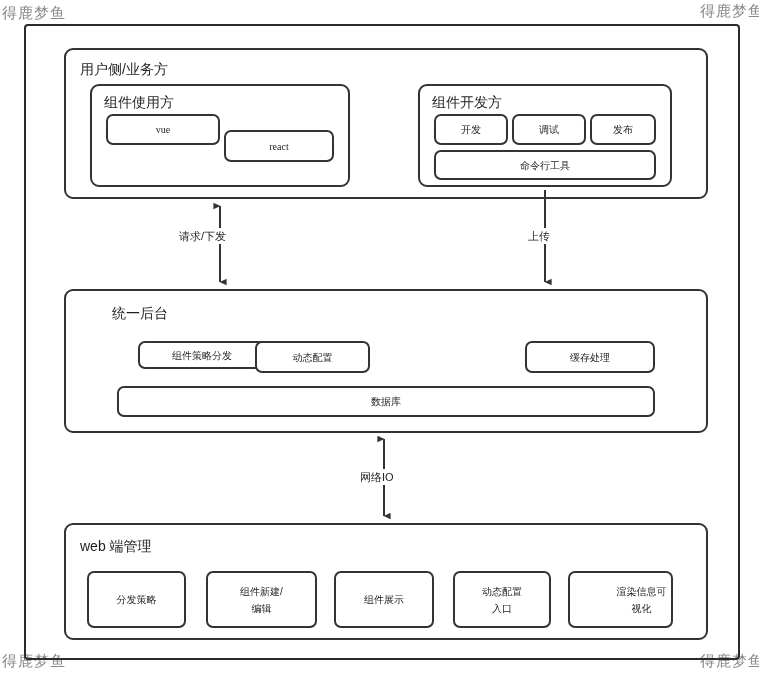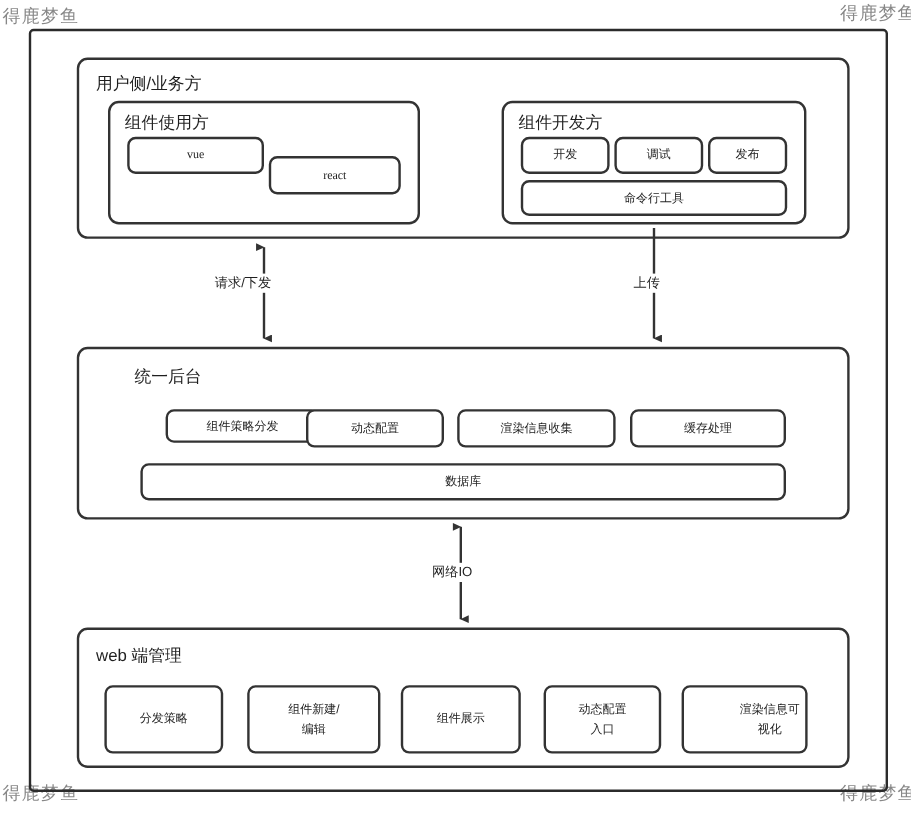--- a/index.html
+++ b/index.html
@@ -151,21 +151,20 @@
 
   <div class="arrow-label" style="left:176px; top:228px;">请求/下发</div>
   <div class="arrow-label" style="left:525px; top:228px;">上传</div>
   <div class="arrow-label" style="left:357px; top:469px;">网络IO</div>
 
   <div class="box" style="left:64px; top:289px; width:644px; height:144px;"></div>
   <div class="section-title" style="left:112px; top:305px;">统一后台</div>
 
   <div class="leaf" style="left:117px; top:341px; width:128px; height:28px;margin-left:21px;">组件策略分发</div>
   <div class="leaf" style="left:255px; top:341px; width:115px; height:32px;">动态配置</div>
-  <div class="leaf" style="left:381px; top:341px; width:132px; height:32px;">渲染信息收集</div>
   <div class="leaf" style="left:525px; top:341px; width:130px; height:32px;">缓存处理</div>
   <div class="leaf" style="left:117px; top:386px; width:538px; height:31px;">数据库</div>
 
   <div class="box" style="left:64px; top:523px; width:644px; height:117px;"></div>
   <div class="section-title" style="left:80px; top:538px;">web 端管理</div>
 
   <div class="leaf" style="left:87px; top:571px; width:99px; height:57px;">分发策略</div>
   <div class="leaf wrap" style="left:206px; top:571px; width:111px; height:57px; white-space:pre-line;">组件新建/
 编辑</div>
   <div class="leaf" style="left:334px; top:571px; width:100px; height:57px;">组件展示</div>

